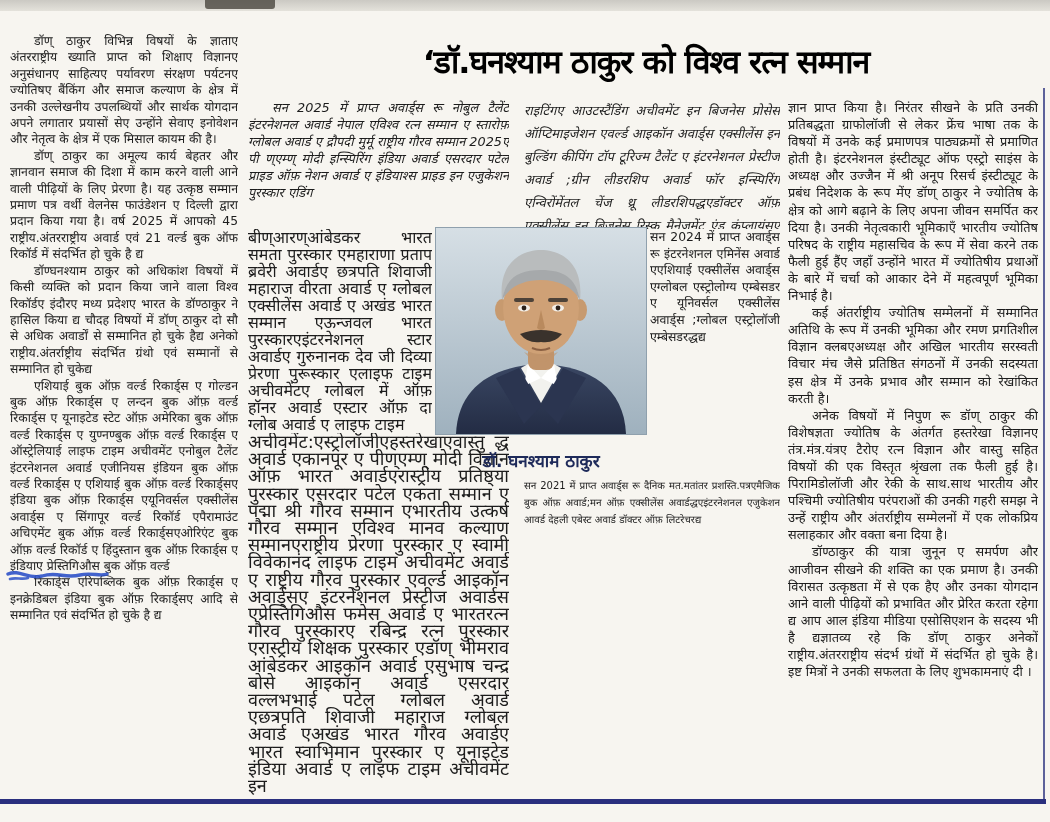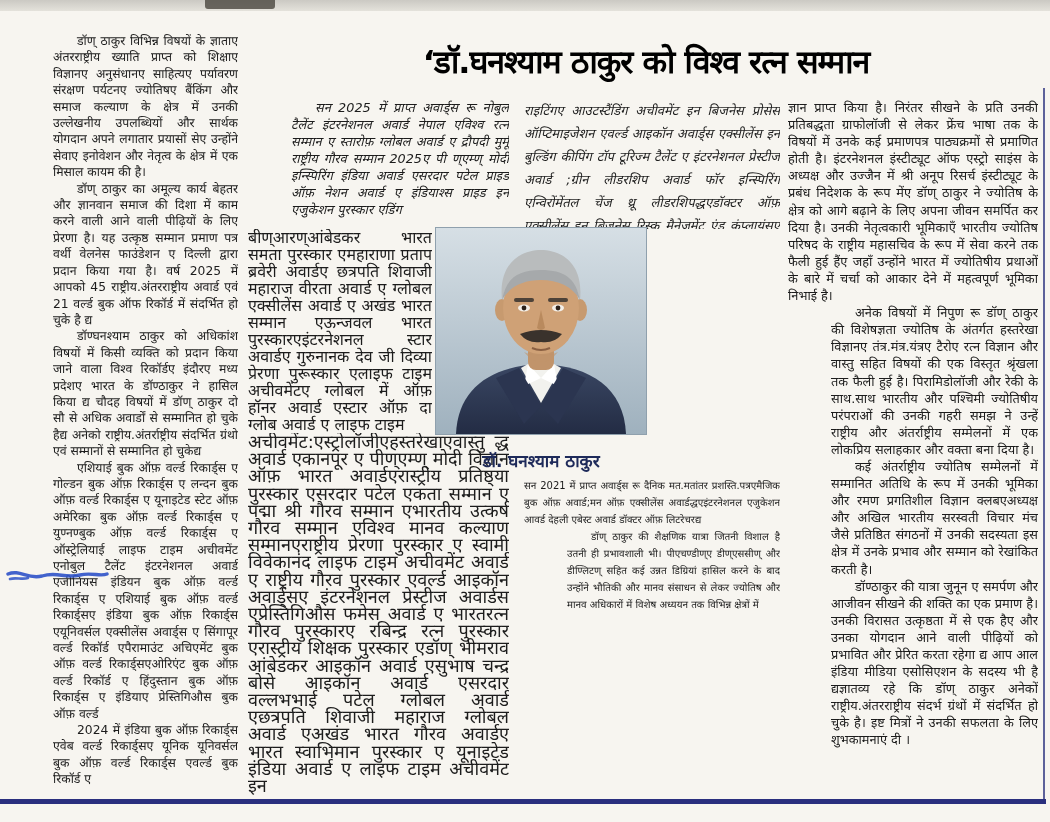--- a/index.html
+++ b/index.html
@@ -28,21 +28,21 @@
     white-space:nowrap;
     text-align:center;
   }
   .seg{
     position:absolute;
     color:#1c1c1c;
     text-align:justify;
     overflow:hidden;
   }
   .seg p{margin:0;padding:0;}
-  .seg p.indent{text-indent:24px;margin-left:43px;}
+  .seg p.indent{text-indent:24px;}
   .col1{left:10px;top:33px;width:228px;height:764px;font-size:12.3px;line-height:16.4px;}
   .col2a{left:248px;top:99px;width:261px;height:130px;font-size:12.8px;line-height:17px;font-style:italic;}
   .col2b{left:248px;top:229px;width:184px;height:204px;font-size:16px;line-height:17px;}
   .col2c{left:248px;top:433px;width:261px;height:366px;font-size:18px;line-height:17.2px;}
   .col3a{left:524px;top:99px;width:256px;height:130px;font-size:13px;line-height:23px;font-style:italic;}
   .col3b{left:650px;top:229px;width:130px;height:250px;font-size:12.4px;line-height:16.6px;}
   .col3c{left:524px;top:477px;width:256px;height:320px;font-size:10px;line-height:17px;}
   .col4{left:788px;top:99px;width:250px;height:700px;font-size:12.8px;line-height:17.1px;}
   .photo{
     position:absolute;left:436px;top:228px;width:210px;height:206px;
@@ -75,47 +75,47 @@
     <div class="masthead-smudge"></div>
   </div>
 
   <div class="headline">‘डॉ.घनश्याम ठाकुर को विश्व रत्न सम्मान</div>
 
   <div class="seg col1">
     <p class="indent">डॉण् ठाकुर विभिन्न विषयों के ज्ञाताए अंतरराष्ट्रीय ख्याति प्राप्त को शिक्षाए विज्ञानए अनुसंधानए साहित्यए पर्यावरण संरक्षण पर्यटनए ज्योतिषए बैंकिंग और समाज कल्याण के क्षेत्र में उनकी उल्लेखनीय उपलब्धियों और सार्थक योगदान अपने लगातार प्रयासों सेए उन्होंने सेवाए इनोवेशन और नेतृत्व के क्षेत्र में एक मिसाल कायम की है।</p>
     <p class="indent">डॉण् ठाकुर का अमूल्य कार्य बेहतर और ज्ञानवान समाज की दिशा में काम करने वाली आने वाली पीढ़ियों के लिए प्रेरणा है। यह उत्कृष्ठ सम्मान प्रमाण पत्र वर्थी वेलनेस फाउंडेशन ए दिल्ली द्वारा प्रदान किया गया है। वर्ष 2025 में आपको 45 राष्ट्रीय.अंतरराष्ट्रीय अवार्ड एवं 21 वर्ल्ड बुक ऑफ रिकॉर्ड में संदर्भित हो चुके है द्य</p>
     <p class="indent">डॉण्घनश्याम ठाकुर को अधिकांश विषयों में किसी व्यक्ति को प्रदान किया जाने वाला विश्व रिकॉर्डए इंदौरए मध्य प्रदेशए भारत के डॉण्ठाकुर ने हासिल किया द्य चौदह विषयों में डॉण् ठाकुर दो सौ से अधिक अवार्डों से सम्मानित हो चुके हैद्य अनेको राष्ट्रीय.अंतर्राष्ट्रीय संदर्भित ग्रंथो एवं सम्मानों से सम्मानित हो चुकेद्य</p>
     <p class="indent">एशियाई बुक ऑफ़ वर्ल्ड रिकार्ड्स ए गोल्डन बुक ऑफ़ रिकार्ड्स ए लन्दन बुक ऑफ़ वर्ल्ड रिकार्ड्स ए यूनाइटेड स्टेट ऑफ़ अमेरिका बुक ऑफ़ वर्ल्ड रिकार्ड्स ए युण्नण्बुक ऑफ़ वर्ल्ड रिकार्ड्स ए ऑस्ट्रेलियाई लाइफ टाइम अचीवमेंट एनोबुल टैलेंट इंटरनेशनल अवार्ड एजीनियस इंडियन बुक ऑफ़ वर्ल्ड रिकार्ड्स ए एशियाई बुक ऑफ़ वर्ल्ड रिकार्ड्सए इंडिया बुक ऑफ़ रिकार्ड्स एयूनिवर्सल एक्सीलेंस अवार्ड्स ए सिंगापूर वर्ल्ड रिकॉर्ड एपैरामाउंट अचिएमेंट बुक ऑफ़ वर्ल्ड रिकार्ड्सएओरिएंट बुक ऑफ़ वर्ल्ड रिकॉर्ड ए हिंदुस्तान बुक ऑफ़ रिकार्ड्स ए इंडियाए प्रेस्तिगिऔस बुक ऑफ़ वर्ल्ड</p>
-    <p class="indent">2024 में इंडिया बुक ऑफ़ रिकार्ड्स एवेब वर्ल्ड रिकार्ड्सए यूनिक यूनिवर्सल बुक ऑफ़ वर्ल्ड रिकार्ड्स एवर्ल्ड बुक रिकॉर्ड ए</p>
+    <p class="indent">रिकार्ड्स एरिपब्लिक बुक ऑफ़ रिकार्ड्स ए इनक्रेडिबल इंडिया बुक ऑफ़ रिकार्ड्सए आदि से सम्मानित एवं संदर्भित हो चुके है द्य</p>
   </div>
 
   <div class="seg col2a">
     <p class="indent">सन 2025 में प्राप्त अवार्ड्स रू नोबुल टैलेंट इंटरनेशनल अवार्ड नेपाल एविश्व रत्न सम्मान ए स्तारोफ़ ग्लोबल अवार्ड ए द्रौपदी मुर्मू राष्ट्रीय गौरव सम्मान 2025ए पी ण्एम्ण् मोदी इन्स्पिरिंग इंडिया अवार्ड एसरदार पटेल प्राइड ऑफ़ नेशन अवार्ड ए इंडियाश्स प्राइड इन एजुकेशन पुरस्कार एडिंग</p>
   </div>
   <div class="seg col2b">
     <p>बीण्आरण्आंबेडकर भारत समता पुरस्कार एमहाराणा प्रताप ब्रवेरी अवार्डए छत्रपति शिवाजी महाराज वीरता अवार्ड ए ग्लोबल एक्सीलेंस अवार्ड ए अखंड भारत सम्मान एऊन्जवल भारत पुरस्कारएइंटरनेशनल स्टार अवार्डए गुरुनानक देव जी दिव्या प्रेरणा पुरूस्कार एलाइफ टाइम अचीवमेंटए ग्लोबल में ऑफ़ हॉनर अवार्ड एस्टार ऑफ़ दा ग्लोब अवार्ड ए लाइफ टाइम</p>
   </div>
   <div class="seg col2c">
     <p>अचीवमेंट:एस्ट्रोलॉजीएहस्तरेखाएवास्तु द्ध अवार्ड एकानपूर ए पीण्एम्ण् मोदी विज्ञान ऑफ़ भारत अवार्डएरास्ट्रीय प्रतिष्ठ्या पुरस्कार एसरदार पटेल एकता सम्मान ए पद्मा श्री गौरव सम्मान एभारतीय उत्कर्ष गौरव सम्मान एविश्व मानव कल्याण सम्मानएराष्ट्रीय प्रेरणा पुरस्कार ए स्वामी विवेकानंद लाइफ टाइम अचीवमेंट अवार्ड ए राष्ट्रीय गौरव पुरस्कार एवर्ल्ड आइकॉन अवार्ड्सए इंटरनेशनल प्रेस्टीज अवार्डस एप्रेस्तिगिऔस फमेस अवार्ड ए भारतरत्न गौरव पुरस्कारए रबिन्द्र रत्न पुरस्कार एरास्ट्रीय शिक्षक पुरस्कार एडॉण् भीमराव आंबेडकर आइकॉन अवार्ड एसुभाष चन्द्र बोसे आइकॉन अवार्ड एसरदार वल्लभभाई पटेल ग्लोबल अवार्ड एछत्रपति शिवाजी महाराज ग्लोबल अवार्ड एअखंड भारत गौरव अवार्डए भारत स्वाभिमान पुरस्कार ए यूनाइटेड इंडिया अवार्ड ए लाइफ टाइम अचीवमेंट इन</p>
   </div>
 
   <div class="seg col3a">
     <p>राइटिंगए आउटस्टैंडिंग अचीवमेंट इन बिजनेस प्रोसेस ऑप्टिमाइजेशन एवर्ल्ड आइकॉन अवार्ड्स एक्सीलेंस इन बुल्डिंग कीपिंग टॉप टूरिज्म टैलेंट ए इंटरनेशनल प्रेस्टीज अवार्ड ;ग्रीन लीडरशिप अवार्ड फॉर इन्स्पिरिंग एन्विरोंमेंतल चेंज थ्रू लीडरशिपद्धएडॉक्टर ऑफ़ एक्सीलेंस इन बिजनेस रिस्क मैनेजमेंट एंड कंप्लायंसए दा प्राइड ऑफ़ नेशन अवार्ड ऋ47</p>
   </div>
   <div class="seg col3b">
+    <p>सन 2024 में प्राप्त अवार्ड्स रू इंटरनेशनल एमिनेंस अवार्ड एएशियाई एक्सीलेंस अवार्ड्स एग्लोबल एस्ट्रोलोग्य एम्बेसडर ए यूनिवर्सल एक्सीलेंस अवार्ड्स ;ग्लोबल एस्ट्रोलॉजी एम्बेसडरद्धद्य</p>
   </div>
   <div class="seg col3c">
     <p>सन 2021 में प्राप्त अवार्ड्स रू दैनिक मत.मतांतर प्रशस्ति.पत्रएमैजिक बुक ऑफ़ अवार्ड;मन ऑफ़ एक्सीलेंस अवार्डद्धएइंटरनेशनल एजुकेशन आवर्ड देहली एबेस्ट अवार्ड डॉक्टर ऑफ़ लिटरेचरद्य</p>
-    <p class="indent">डॉण् ठाकुर की शैक्षणिक यात्रा जितनी विशाल है उतनी ही प्रभावशाली भी। पीएचण्डीण्ए डीण्एससीण् और डीण्लिटण् सहित कई उन्नत डिग्रियां हासिल करने के बाद उन्होंने भौतिकी और मानव संसाधन से लेकर ज्योतिष और मानव अधिकारों में विशेष अध्ययन तक विभिन्न क्षेत्रों में</p>
   </div>
 
   <div class="seg col4">
     <p>ज्ञान प्राप्त किया है। निरंतर सीखने के प्रति उनकी प्रतिबद्धता ग्राफोलॉजी से लेकर फ्रेंच भाषा तक के विषयों में उनके कई प्रमाणपत्र पाठ्यक्रमों से प्रमाणित होती है। इंटरनेशनल इंस्टीट्यूट ऑफ एस्ट्रो साइंस के अध्यक्ष और उज्जैन में श्री अनूप रिसर्च इंस्टीट्यूट के प्रबंध निदेशक के रूप मेंए डॉण् ठाकुर ने ज्योतिष के क्षेत्र को आगे बढ़ाने के लिए अपना जीवन समर्पित कर दिया है। उनकी नेतृत्वकारी भूमिकाएँ भारतीय ज्योतिष परिषद के राष्ट्रीय महासचिव के रूप में सेवा करने तक फैली हुई हैंए जहाँ उन्होंने भारत में ज्योतिषीय प्रथाओं के बारे में चर्चा को आकार देने में महत्वपूर्ण भूमिका निभाई है।</p>
+    <p class="indent">कई अंतर्राष्ट्रीय ज्योतिष सम्मेलनों में सम्मानित अतिथि के रूप में उनकी भूमिका और रमण प्रगतिशील विज्ञान क्लबएअध्यक्ष और अखिल भारतीय सरस्वती विचार मंच जैसे प्रतिष्ठित संगठनों में उनकी सदस्यता इस क्षेत्र में उनके प्रभाव और सम्मान को रेखांकित करती है।</p>
     <p class="indent">अनेक विषयों में निपुण रू डॉण् ठाकुर की विशेषज्ञता ज्योतिष के अंतर्गत हस्तरेखा विज्ञानए तंत्र.मंत्र.यंत्रए टैरोए रत्न विज्ञान और वास्तु सहित विषयों की एक विस्तृत श्रृंखला तक फैली हुई है। पिरामिडोलॉजी और रेकी के साथ.साथ भारतीय और पश्चिमी ज्योतिषीय परंपराओं की उनकी गहरी समझ ने उन्हें राष्ट्रीय और अंतर्राष्ट्रीय सम्मेलनों में एक लोकप्रिय सलाहकार और वक्ता बना दिया है।</p>
-    <p class="indent">कई अंतर्राष्ट्रीय ज्योतिष सम्मेलनों में सम्मानित अतिथि के रूप में उनकी भूमिका और रमण प्रगतिशील विज्ञान क्लबएअध्यक्ष और अखिल भारतीय सरस्वती विचार मंच जैसे प्रतिष्ठित संगठनों में उनकी सदस्यता इस क्षेत्र में उनके प्रभाव और सम्मान को रेखांकित करती है।</p>
     <p class="indent">डॉण्ठाकुर की यात्रा जुनून ए समर्पण और आजीवन सीखने की शक्ति का एक प्रमाण है। उनकी विरासत उत्कृष्ठता में से एक हैए और उनका योगदान आने वाली पीढ़ियों को प्रभावित और प्रेरित करता रहेगा द्य आप आल इंडिया मीडिया एसोसिएशन के सदस्य भी है द्यज्ञातव्य रहे कि डॉण् ठाकुर अनेकों राष्ट्रीय.अंतरराष्ट्रीय संदर्भ ग्रंथों में संदर्भित हो चुके है। इष्ट मित्रों ने उनकी सफलता के लिए शुभकामनाएं दी ।</p>
   </div>
 
   <div class="photo">
     <svg width="210" height="206" viewBox="0 0 210 206" xmlns="http://www.w3.org/2000/svg">
       <defs>
         <linearGradient id="bg" x1="0" y1="0" x2="0" y2="1">
           <stop offset="0" stop-color="#d6dfe5"></stop>
           <stop offset="1" stop-color="#9fb1be"></stop>
         </linearGradient>

